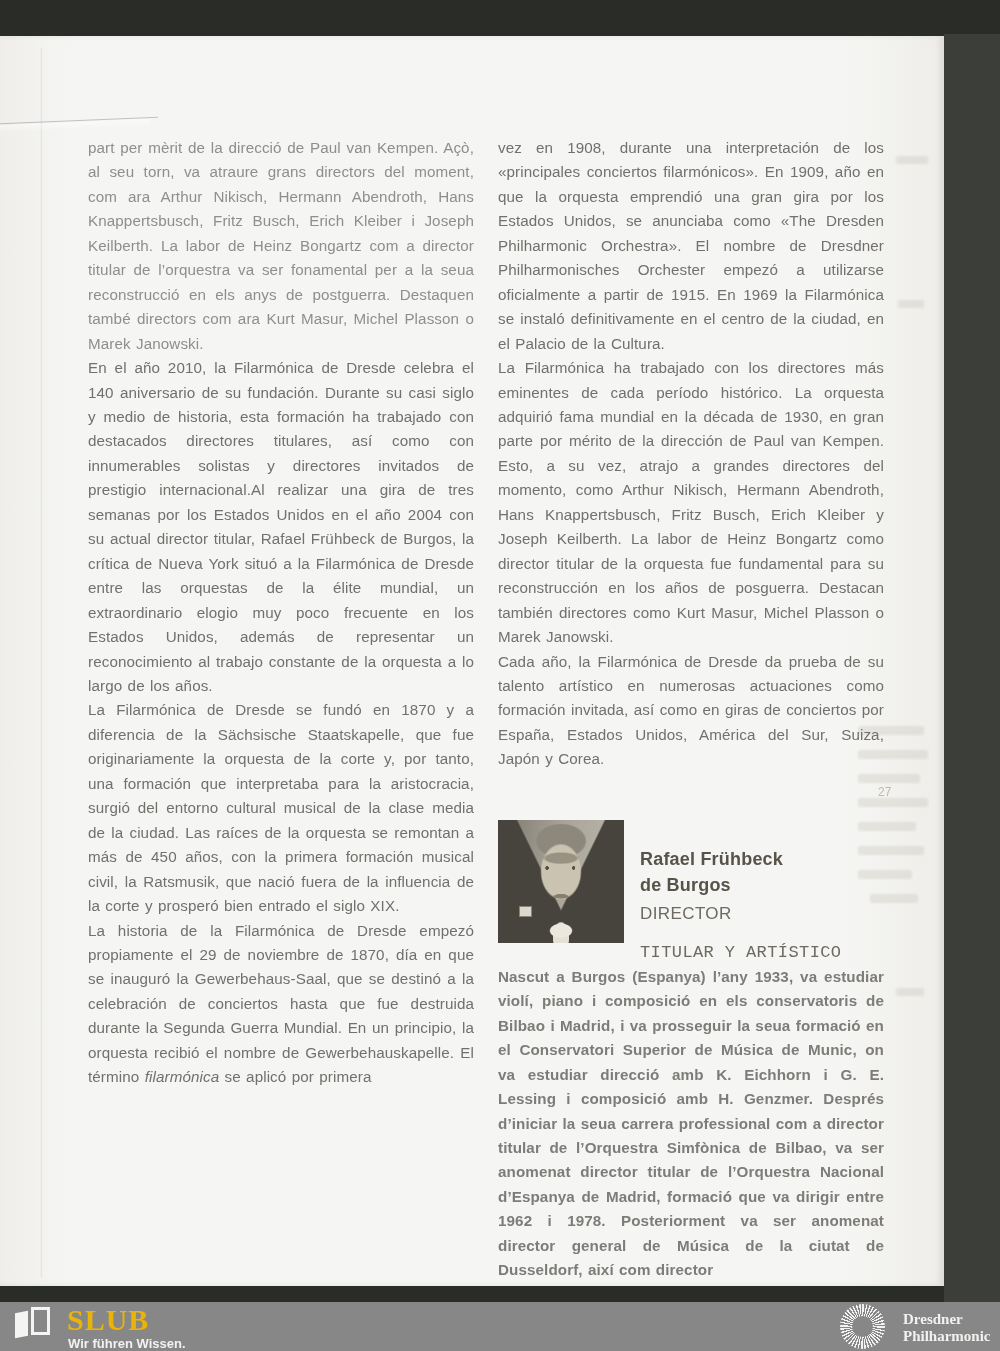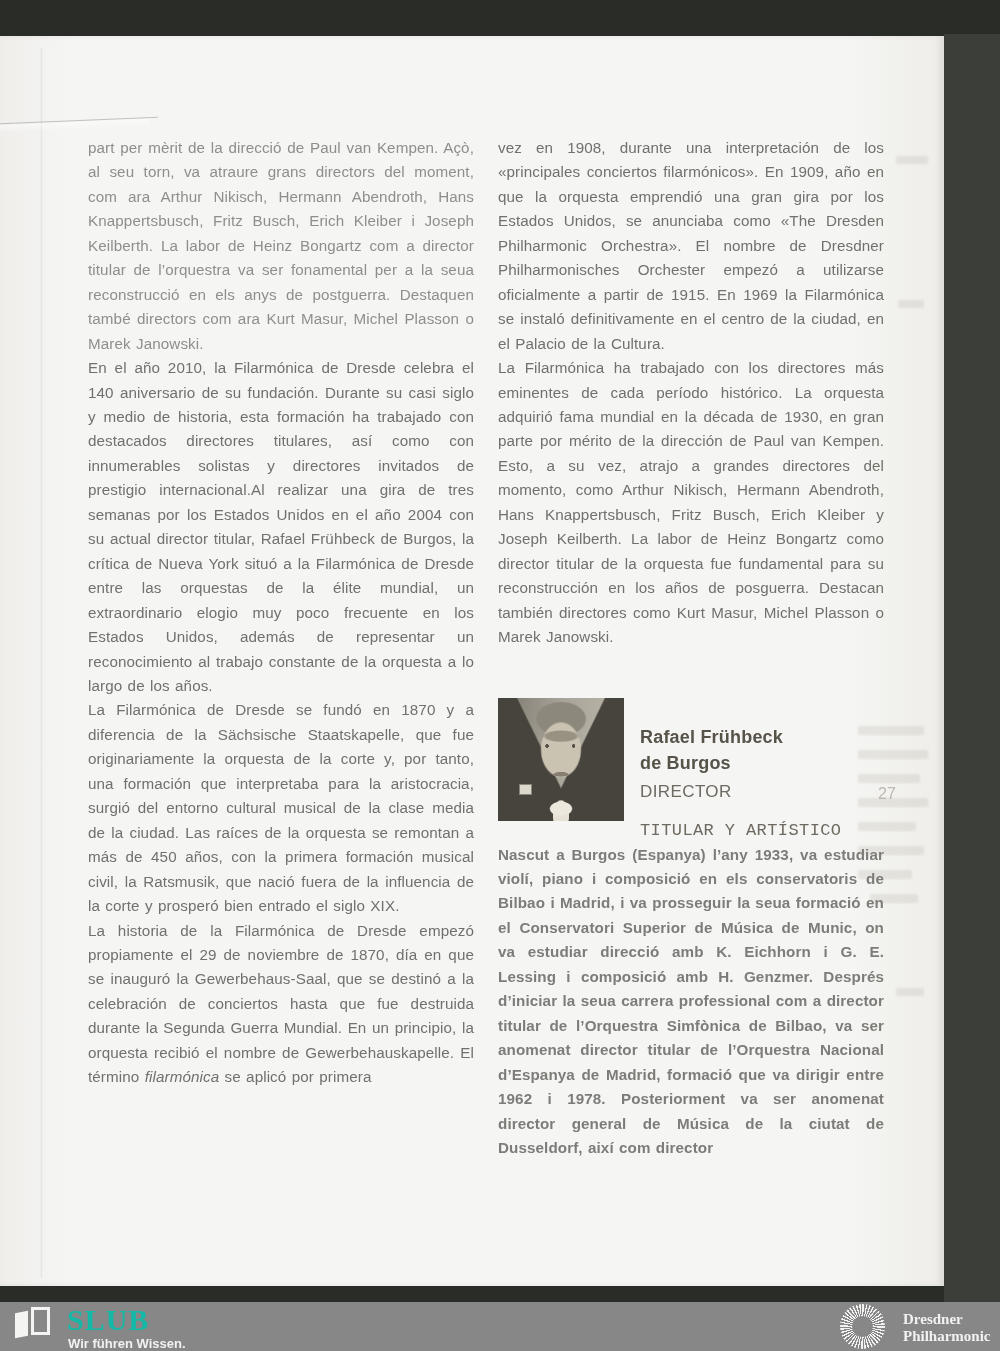--- a/index.html
+++ b/index.html
@@ -16,21 +16,21 @@
     position:absolute;left:0;top:36px;width:944px;height:1250px;
     background:linear-gradient(90deg,#efeeeb,#f5f5f3 7%,#f5f5f3 90%,#eeede9);
     box-shadow:inset -4px 0 6px rgba(0,0,0,0.08);
   }
   .crease-v{position:absolute;left:40px;top:12px;width:3px;height:1230px;
     background:linear-gradient(90deg,rgba(0,0,0,0.00),rgba(0,0,0,0.10),rgba(255,255,255,0.35));opacity:.55;}
   .crease-d{position:absolute;left:0;top:84px;width:158px;height:1px;background:rgba(110,110,108,0.38);transform:rotate(-2.4deg);}
   .crease-d2{position:absolute;left:0;top:86px;width:150px;height:8px;background:linear-gradient(rgba(255,255,255,0.5),rgba(255,255,255,0));transform:rotate(-2.4deg);}
   
   .ghost{position:absolute;background:rgba(150,142,122,0.16);filter:blur(1px);border-radius:2px;}
-  .ghost-num{position:absolute;left:878px;top:749px;font-size:16px;color:rgba(125,115,98,0.45);}
+  .ghost-num{position:absolute;left:878px;top:749px;font-size:12px;color:rgba(125,115,98,0.45);}
   
   .col{position:absolute;top:100px;width:386px;}
   .col-left{left:88px;}
   .col-right{left:498px;}
   .col p{
     margin:0;text-align:justify;
     font-size:15.2px;line-height:24.45px;letter-spacing:0.1px;word-spacing:1px;
   }
   .txt-light{color:#8e8e8c;}
   .txt-dark{color:#71706d;}
@@ -57,21 +57,21 @@
   .photo::after{content:"";position:absolute;left:17%;top:70%;width:11px;height:9px;background:#ddd8cc;border:1px solid #8a857a;}
   .profile-text{margin-left:16px;padding-top:26px;}
   .p-name{font-size:18px;font-weight:bold;color:#575349;line-height:26px;letter-spacing:0.2px;}
   .p-role{font-size:17px;color:#6e6a61;line-height:23.5px;letter-spacing:0.4px;margin-top:4px;}
   .bio{margin-top:38px;font-weight:bold;}
   
   .slub{position:absolute;left:14px;top:1303px;width:230px;height:46px;cursor:pointer;}
   .slub-icon{position:absolute;left:0;top:3px;width:36px;height:32px;}
   .slub-icon .panel-l{position:absolute;left:1px;top:6px;width:13px;height:25px;background:#f4f4f2;transform:skewY(-11deg);}
   .slub-icon .panel-r{position:absolute;left:17px;top:1px;width:13px;height:22px;border:3px solid #f4f4f2;}
-  .slub-word{position:absolute;left:53px;top:0px;font-family:"Liberation Serif",serif;font-weight:bold;font-size:30px;color:#14b8a6;letter-spacing:1px;}
+  .slub-word{position:absolute;left:53px;top:0px;font-family:"Liberation Serif",serif;font-weight:bold;font-size:30px;color:#eab308;letter-spacing:1px;}
   .slub-tag{position:absolute;left:54px;top:33px;font-size:13px;font-weight:bold;color:#f2f2f0;}
   .phil{position:absolute;left:838px;top:1303px;width:160px;height:56px;cursor:pointer;}
   .burst{position:absolute;left:2px;top:1px;width:45px;height:45px;border-radius:50%;
     background:repeating-conic-gradient(#f2f2f0 0deg 4deg, rgba(135,135,135,0) 4deg 9deg);}
   .burst::after{content:"";position:absolute;inset:12px;border-radius:50%;background:#878787;}
   .phil-word{position:absolute;left:65px;top:8px;font-family:"Liberation Serif",serif;font-size:15px;font-weight:600;line-height:17px;color:#f2f2f0;}
 </style>
 </head>
 <body>
 
@@ -100,20 +100,21 @@
   <div class="col col-left">
     <p class="txt-light">part per mèrit de la direcció de Paul van Kempen. Açò, al seu torn, va atraure grans directors del moment, com ara Arthur Nikisch, Hermann Abendroth, Hans Knappertsbusch, Fritz Busch, Erich Kleiber i Joseph Keilberth. La labor de Heinz Bongartz com a director titular de l’orquestra va ser fonamental per a la seua reconstrucció en els anys de postguerra. Destaquen també directors com ara Kurt Masur, Michel Plasson o Marek Janowski.</p>
     <p class="txt-dark mt-a">En el año 2010, la Filarmónica de Dresde celebra el 140 aniversario de su fundación. Durante su casi siglo y medio de historia, esta formación ha trabajado con destacados directores titulares, así como con innumerables solistas y directores invitados de prestigio internacional.Al realizar una gira de tres semanas por los Estados Unidos en el año 2004 con su actual director titular, Rafael Frühbeck de Burgos, la crítica de Nueva York situó a la Filarmónica de Dresde entre las orquestas de la élite mundial, un extraordinario elogio muy poco frecuente en los Estados Unidos, además de representar un reconocimiento al trabajo constante de la orquesta a lo largo de los años.</p>
     <p class="txt-dark mt-b">La Filarmónica de Dresde se fundó en 1870 y a diferencia de la Sächsische Staatskapelle, que fue originariamente la orquesta de la corte y, por tanto, una formación que interpretaba para la aristocracia, surgió del entorno cultural musical de la clase media de la ciudad. Las raíces de la orquesta se remontan a más de 450 años, con la primera formación musical civil, la Ratsmusik, que nació fuera de la influencia de la corte y prosperó bien entrado el siglo XIX.</p>
     <p class="txt-dark"><span>La historia de la Filarmónica de Dresde empezó propiamente el 29 de noviembre de 1870, día en que se inauguró la Gewerbehaus-Saal, que se destinó a la celebración de conciertos hasta que fue destruida durante la Segunda Guerra Mundial. En un principio, la orquesta recibió el nombre de Gewerbehauskapelle. El término </span><i>filarmónica</i><span> se aplicó por primera</span></p>
   </div>
 
   <div class="col col-right">
     <p class="txt-dark">vez en 1908, durante una interpretación de los «principales conciertos filarmónicos». En 1909, año en que la orquesta emprendió una gran gira por los Estados Unidos, se anunciaba como «The Dresden Philharmonic Orchestra». El nombre de Dresdner Philharmonisches Orchester empezó a utilizarse oficialmente a partir de 1915. En 1969 la Filarmónica se instaló definitivamente en el centro de la ciudad, en el Palacio de la Cultura.</p>
     <p class="txt-dark">La Filarmónica ha trabajado con los directores más eminentes de cada período histórico. La orquesta adquirió fama mundial en la década de 1930, en gran parte por mérito de la dirección de Paul van Kempen. Esto, a su vez, atrajo a grandes directores del momento, como Arthur Nikisch, Hermann Abendroth, Hans Knappertsbusch, Fritz Busch, Erich Kleiber y Joseph Keilberth. La labor de Heinz Bongartz como director titular de la orquesta fue fundamental para su reconstrucción en los años de posguerra. Destacan también directores como Kurt Masur, Michel Plasson o Marek Janowski.</p>
+    <p class="txt-dark">Cada año, la Filarmónica de Dresde da prueba de su talento artístico en numerosas actuaciones como formación invitada, así como en giras de conciertos por España, Estados Unidos, América del Sur, Suiza, Japón y Corea.</p>
 
     <div class="profile">
       <div class="photo"></div>
       <div class="profile-text">
         <div class="p-name">Rafael Frühbeck</div>
         <div class="p-name">de Burgos</div>
         <div class="p-role">DIRECTOR</div>
         <div class="p-role" style="margin-top:16px;font-family:Liberation Mono, monospace;">TITULAR Y ARTÍSTICO</div>
       </div>
     </div>

